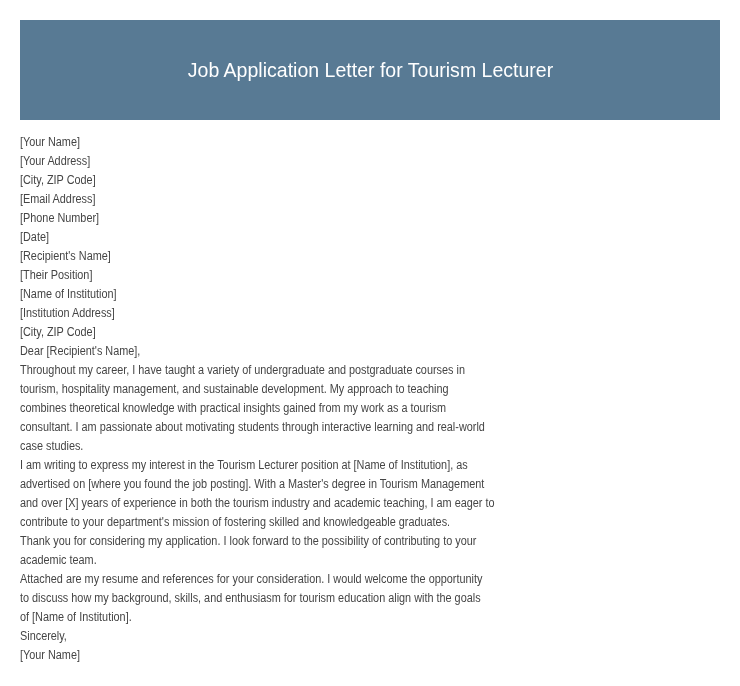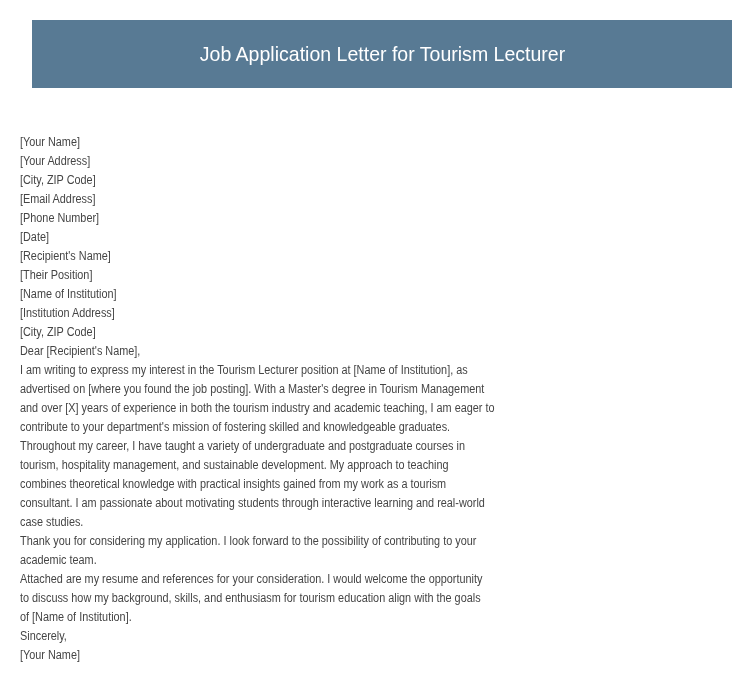--- a/index.html
+++ b/index.html
@@ -9,24 +9,24 @@
     }
     body {
       width: 740px;
       height: 686px;
       position: relative;
       overflow: hidden;
       font-family: "Liberation Sans", sans-serif;
     }
     .header {
       position: absolute;
-      left: 32px;
+      left: 20px;
       top: 20px;
       width: 700px;
-      height: 68px;
+      height: 100px;
       background: #587a94;
       display: flex;
       align-items: center;
       justify-content: center;
     }
     .header h1 {
       margin: 0;
       font-weight: normal;
       font-size: 21px;
       color: #ffffff;
@@ -74,32 +74,32 @@
     <span class="line">[Recipient's Name]</span>
     <span class="line">[Their Position]</span>
     <span class="line">[Name of Institution]</span>
     <span class="line">[Institution Address]</span>
     <span class="line">[City, ZIP Code]</span>
   </div>
 
   <span class="line">Dear [Recipient's Name],</span>
 
   <div class="para">
-    <span class="line">I am writing to express my interest in the Tourism Lecturer position at [Name of Institution], as</span>
-    <span class="line">advertised on [where you found the job posting]. With a Master's degree in Tourism Management</span>
-    <span class="line">and over [X] years of experience in both the tourism industry and academic teaching, I am eager to</span>
-    <span class="line">contribute to your department's mission of fostering skilled and knowledgeable graduates.</span>
-  </div>
-
-  <div class="para">
     <span class="line">Throughout my career, I have taught a variety of undergraduate and postgraduate courses in</span>
     <span class="line">tourism, hospitality management, and sustainable development. My approach to teaching</span>
     <span class="line">combines theoretical knowledge with practical insights gained from my work as a tourism</span>
     <span class="line">consultant. I am passionate about motivating students through interactive learning and real-world</span>
     <span class="line">case studies.</span>
+  </div>
+
+  <div class="para">
+    <span class="line">I am writing to express my interest in the Tourism Lecturer position at [Name of Institution], as</span>
+    <span class="line">advertised on [where you found the job posting]. With a Master's degree in Tourism Management</span>
+    <span class="line">and over [X] years of experience in both the tourism industry and academic teaching, I am eager to</span>
+    <span class="line">contribute to your department's mission of fostering skilled and knowledgeable graduates.</span>
   </div>
 
   <div class="para">
     <span class="line">Thank you for considering my application. I look forward to the possibility of contributing to your</span>
     <span class="line">academic team.</span>
   </div>
 
   <div class="para">
     <span class="line">Attached are my resume and references for your consideration. I would welcome the opportunity</span>
     <span class="line">to discuss how my background, skills, and enthusiasm for tourism education align with the goals</span>

